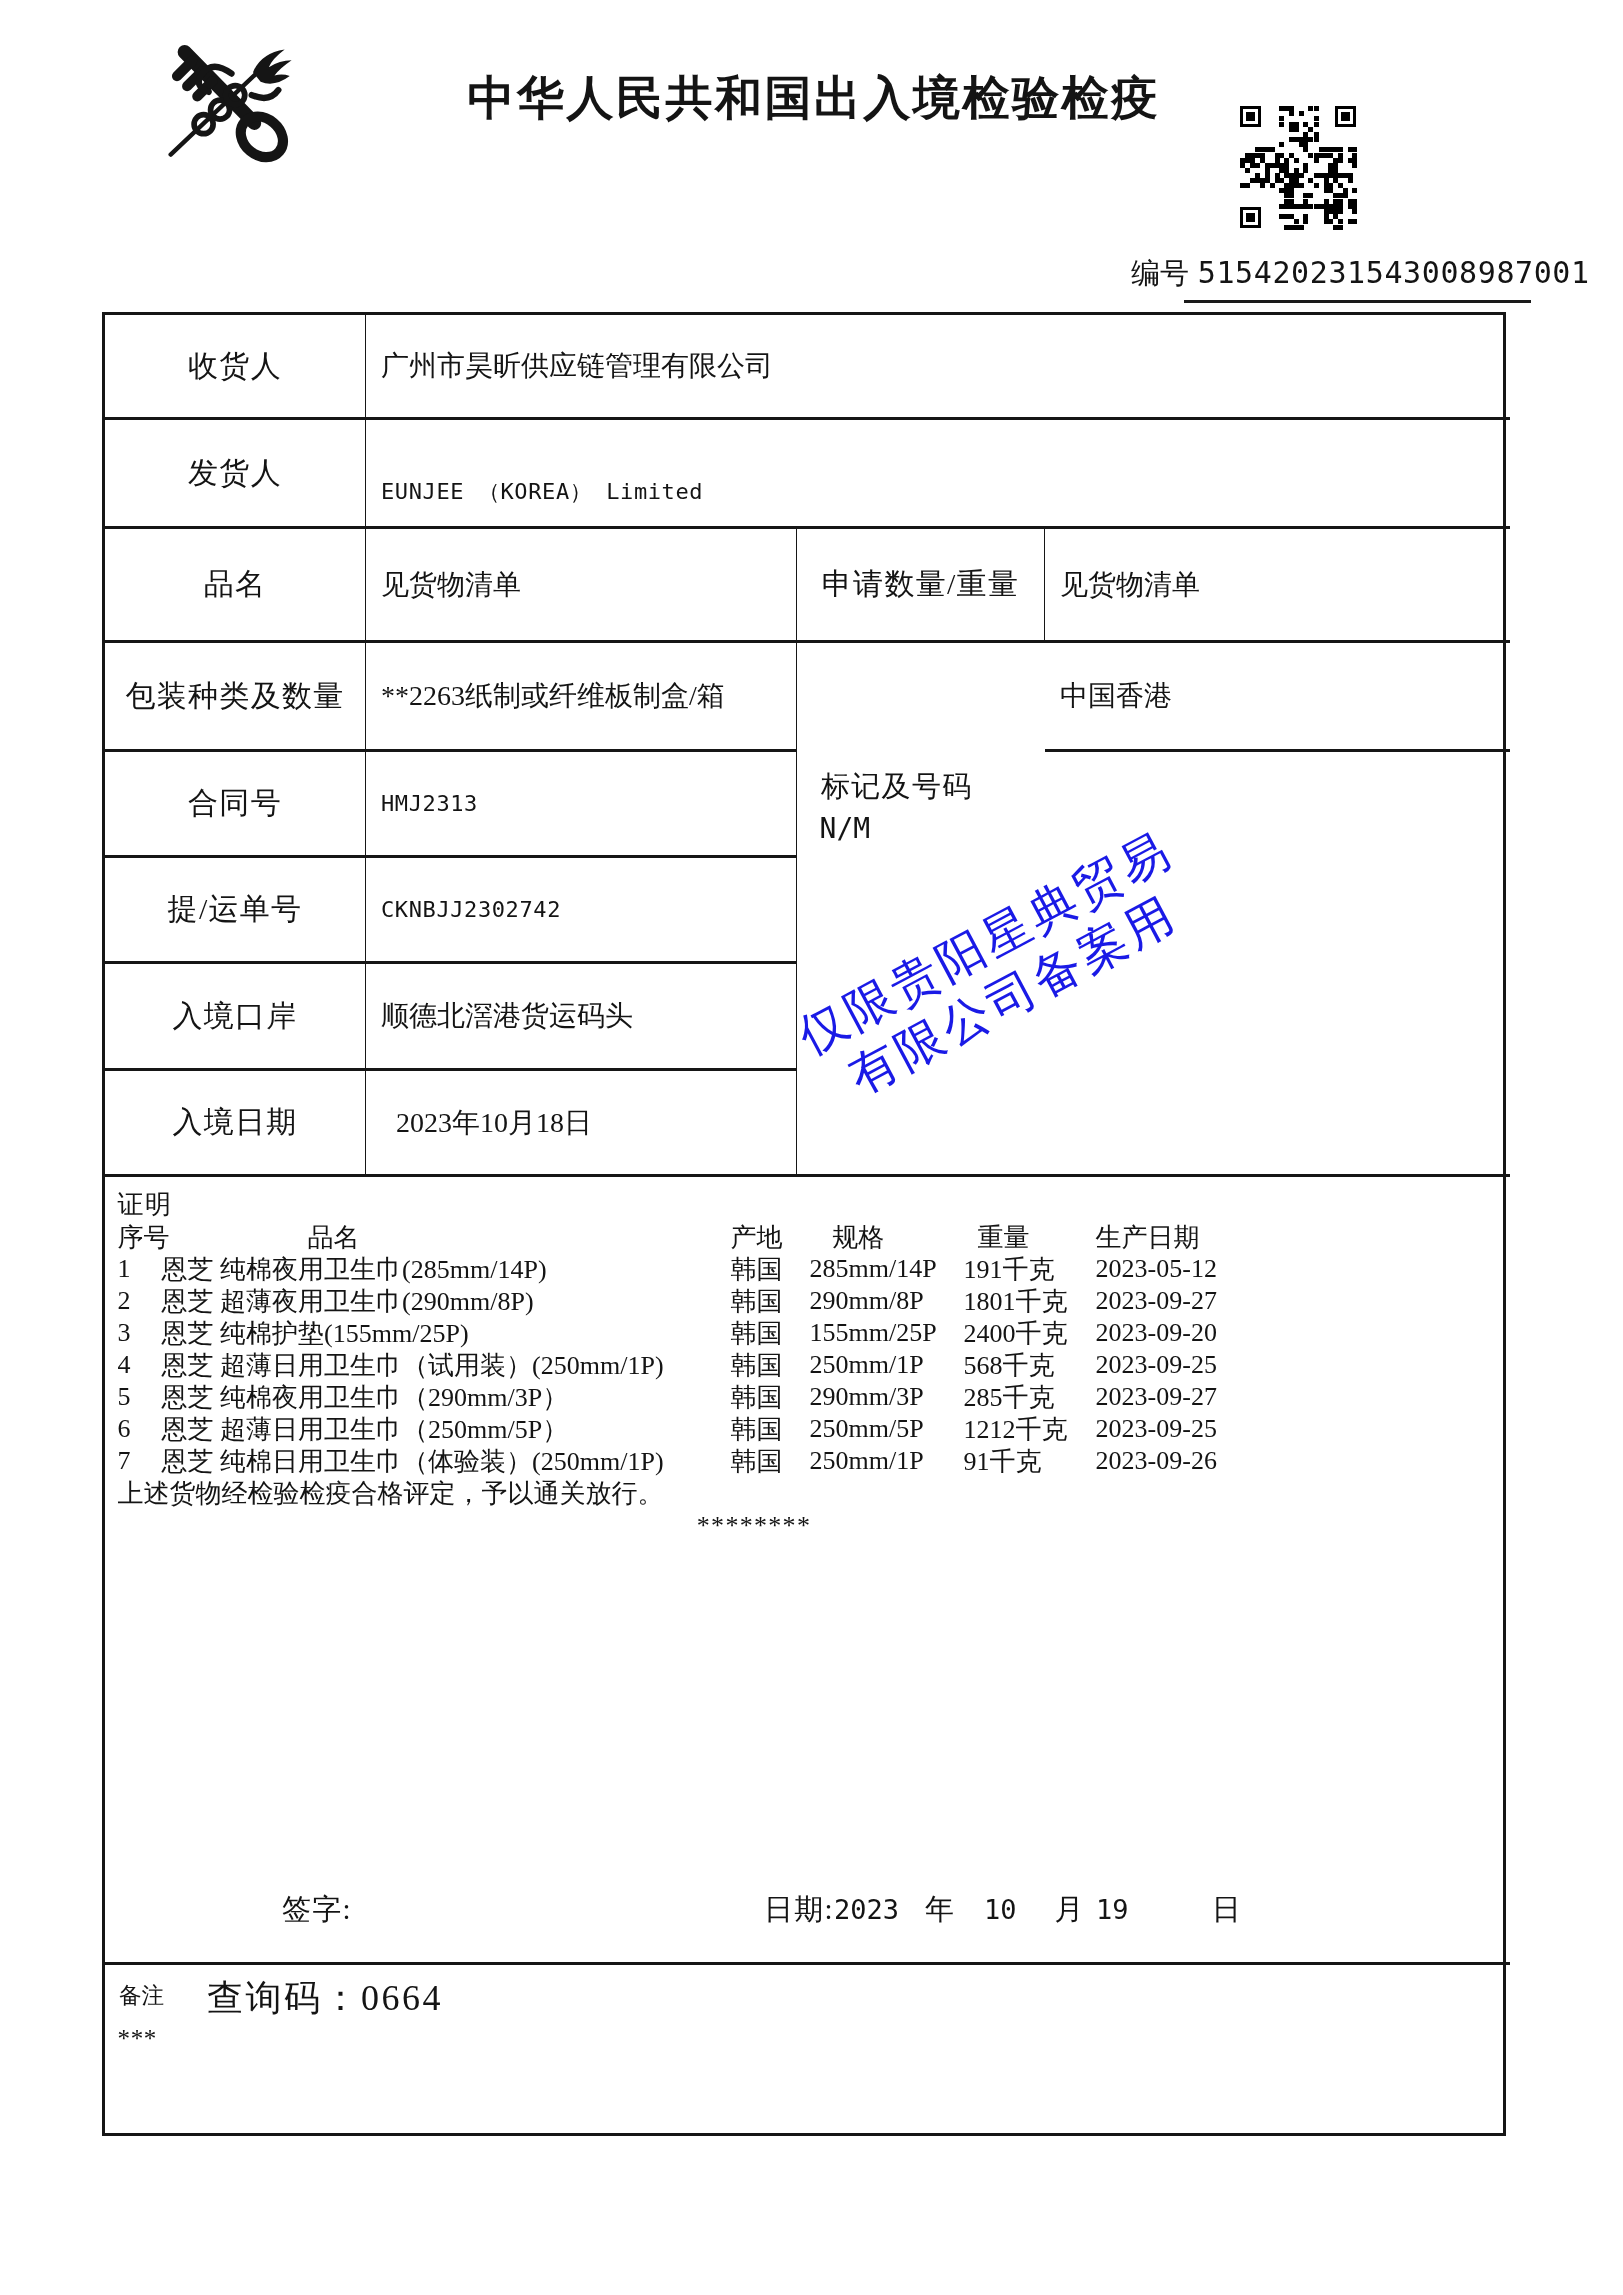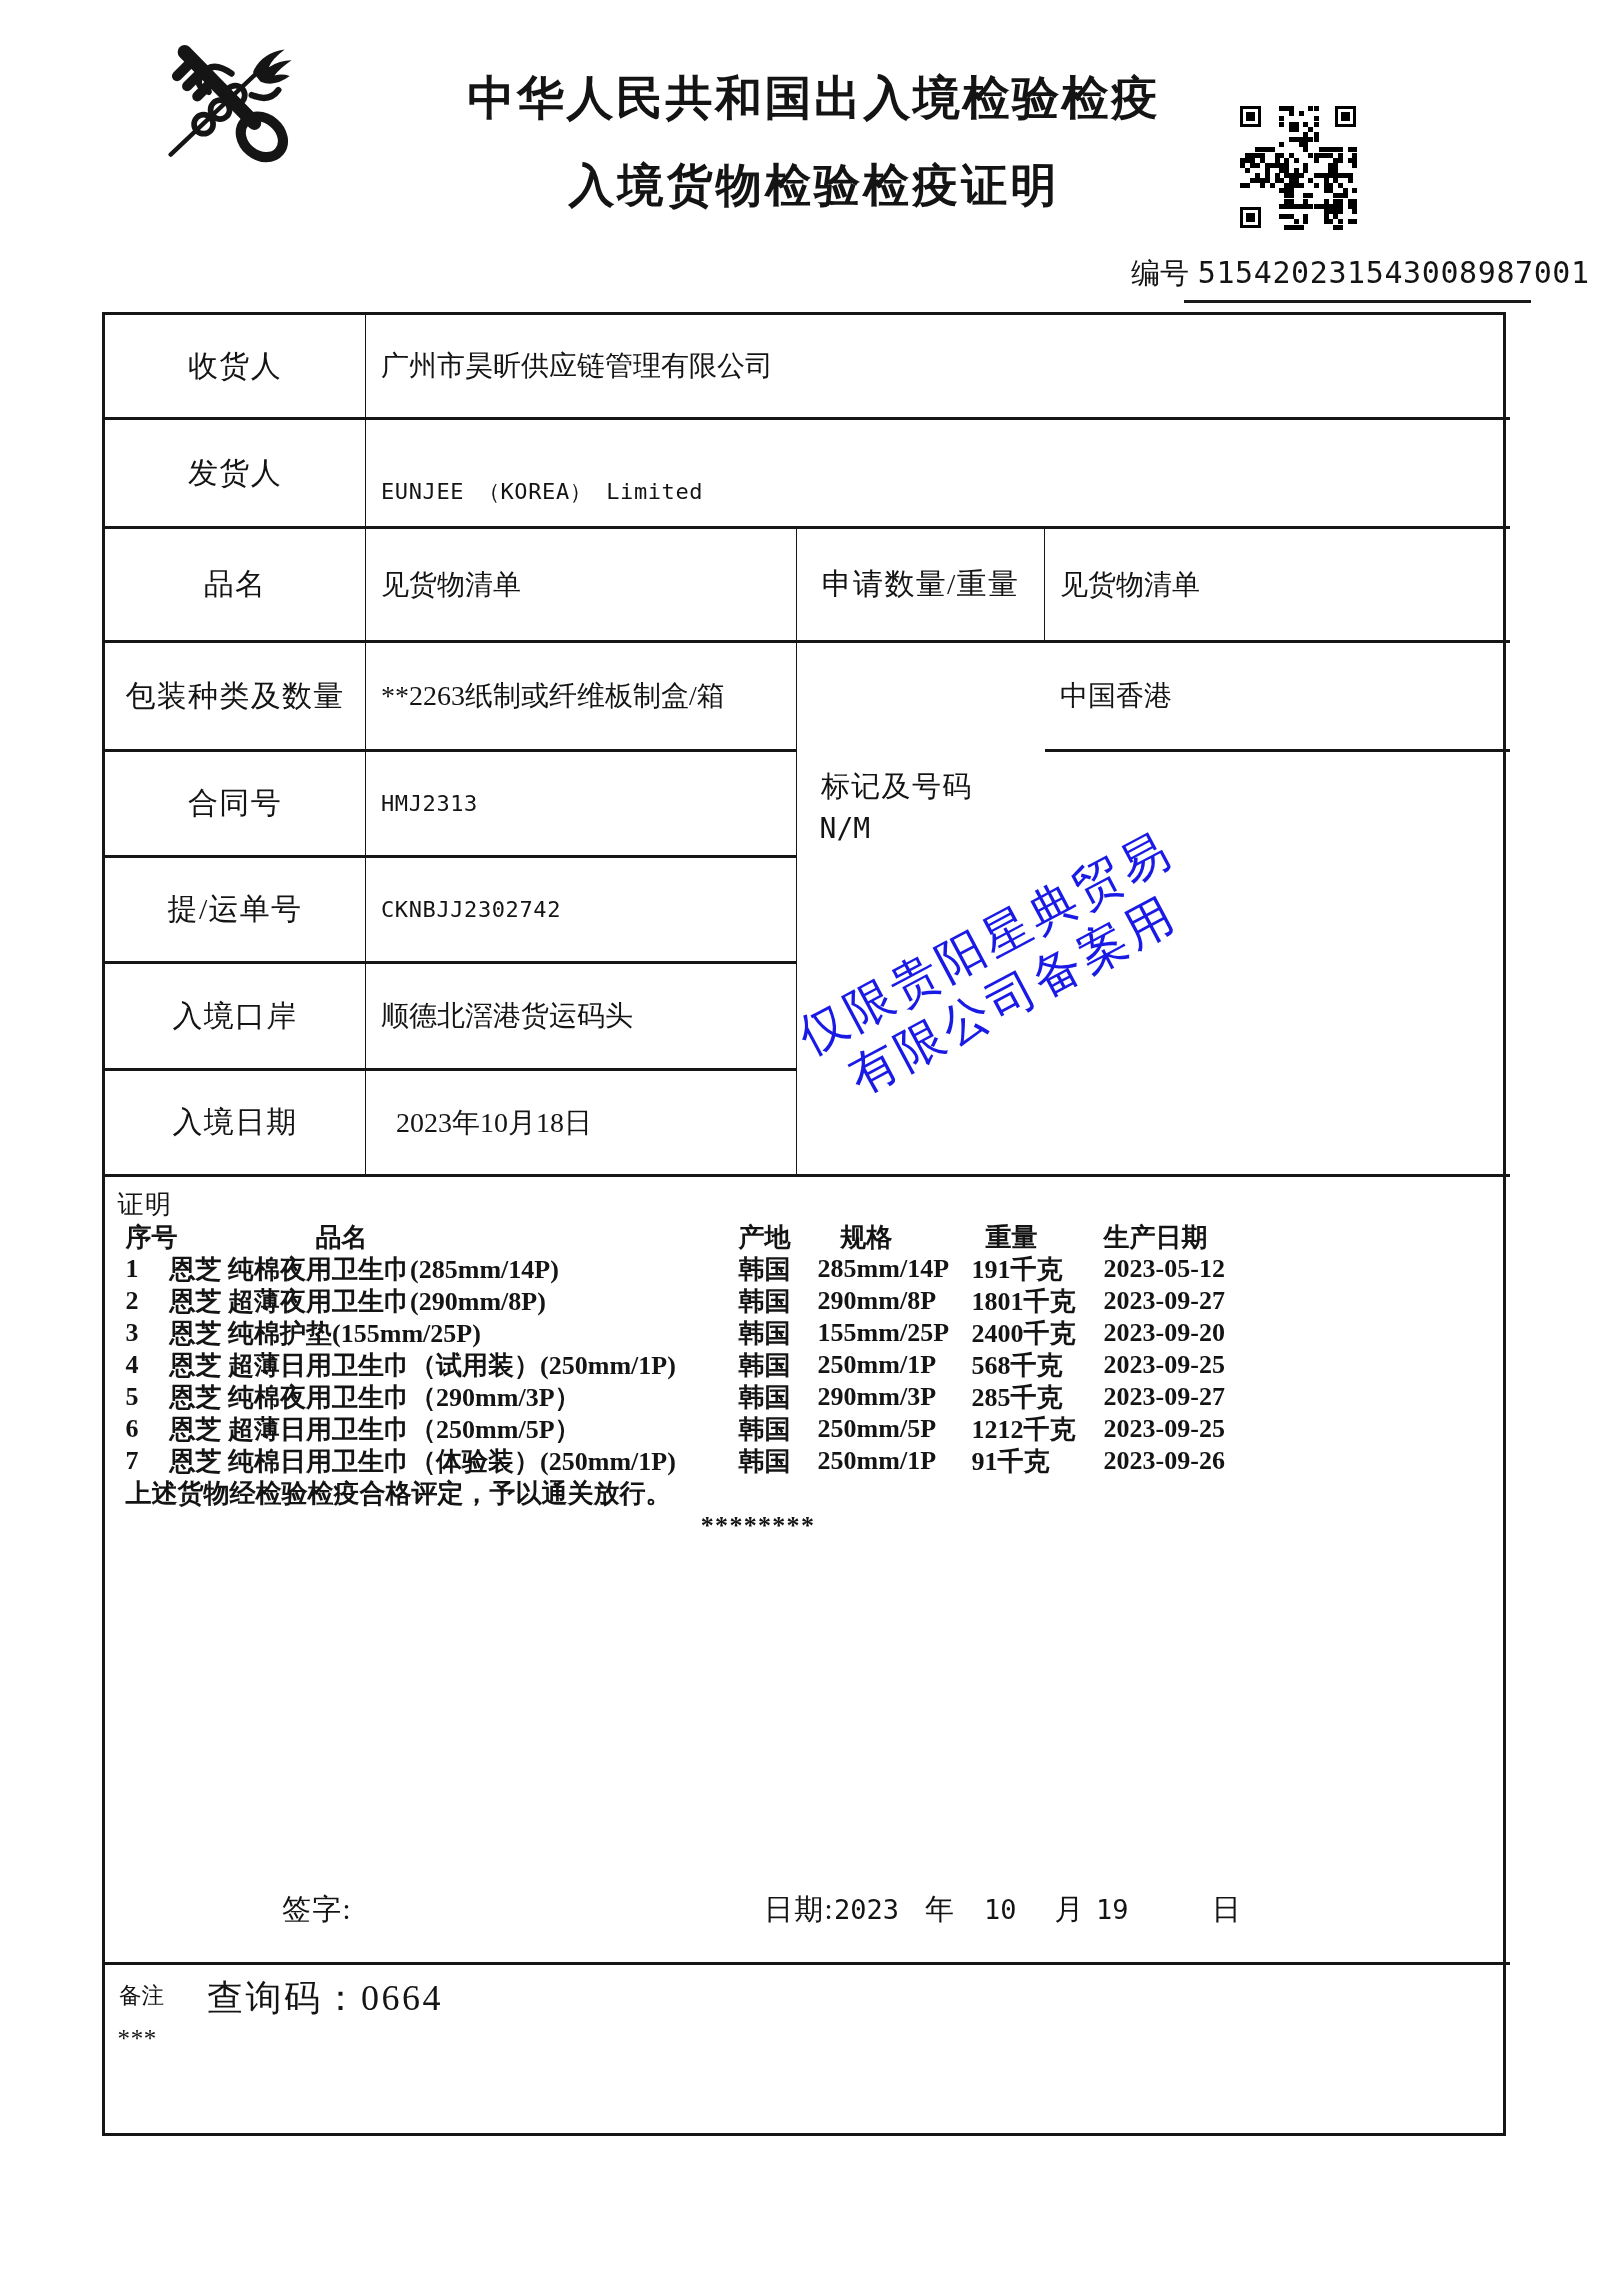--- a/index.html
+++ b/index.html
@@ -47,21 +47,21 @@
   
   .stamp{position:absolute;left:776px;top:910px;width:446px;text-align:center;
          transform:rotate(-28deg);transform-origin:50% 50%;
          font-family:"Liberation Sans",sans-serif;font-weight:normal;
          font-size:48px;line-height:59px;letter-spacing:3.8px;white-space:nowrap;
          pointer-events:none;}
 
   
   .cert{position:relative;display:block;}
   .cert .sec-label{position:absolute;left:12.6px;top:10px;font-size:26px;letter-spacing:1.3px;}
-  .goods{position:absolute;left:8px;top:44px;right:0;font-weight:bold;}
+  .goods{position:absolute;left:0;top:44px;right:0;}
   .gline{height:32px;display:flex;align-items:center;padding-left:12.6px;font-size:26px;white-space:nowrap;}
   .c-seq{width:44px;box-sizing:border-box;}
   .c-name{width:569px;box-sizing:border-box;}
   .c-org{width:79px;box-sizing:border-box;}
   .c-spec{width:154px;box-sizing:border-box;}
   .c-wt{width:132px;box-sizing:border-box;}
   .c-date{flex:1;}
   .ghead .c-name{padding-left:146px;}
   .ghead .c-spec{padding-left:22.6px;}
   .ghead .c-wt{padding-left:14px;}
@@ -103,21 +103,20 @@
         <circle cx="122" cy="98" r="15" stroke-width="9"></circle>
         <path d="M116 64 q-30 -22 -47 1 q-13 19 11 28" stroke-width="10"></path>
         <path d="M148 98 q28 12 42 -8" stroke-width="10"></path>
         <path d="M150 62 q12 -30 50 -36 q-20 15 -25 28 q17 -11 36 -11 q-19 13 -27 24 q13 -3 24 1 q-24 18 -46 9 z" fill="#151515" stroke="none"></path>
       </g>
     </svg>
   </div>
 
   <div class="titles">
     <div class="title1">中华人民共和国出入境检验检疫</div>
-    <div class="title2">入境货物检验检疫证明</div>
   </div>
 
   <div class="qr">
     <span class="fp tl"></span>
     <span class="fp tr"></span>
     <span class="fp bl"></span>
   <i style="left:39px;top:0px"></i>
       <i style="left:44px;top:0px"></i>
       <i style="left:49px;top:0px"></i>
       <i style="left:68px;top:0px"></i>

